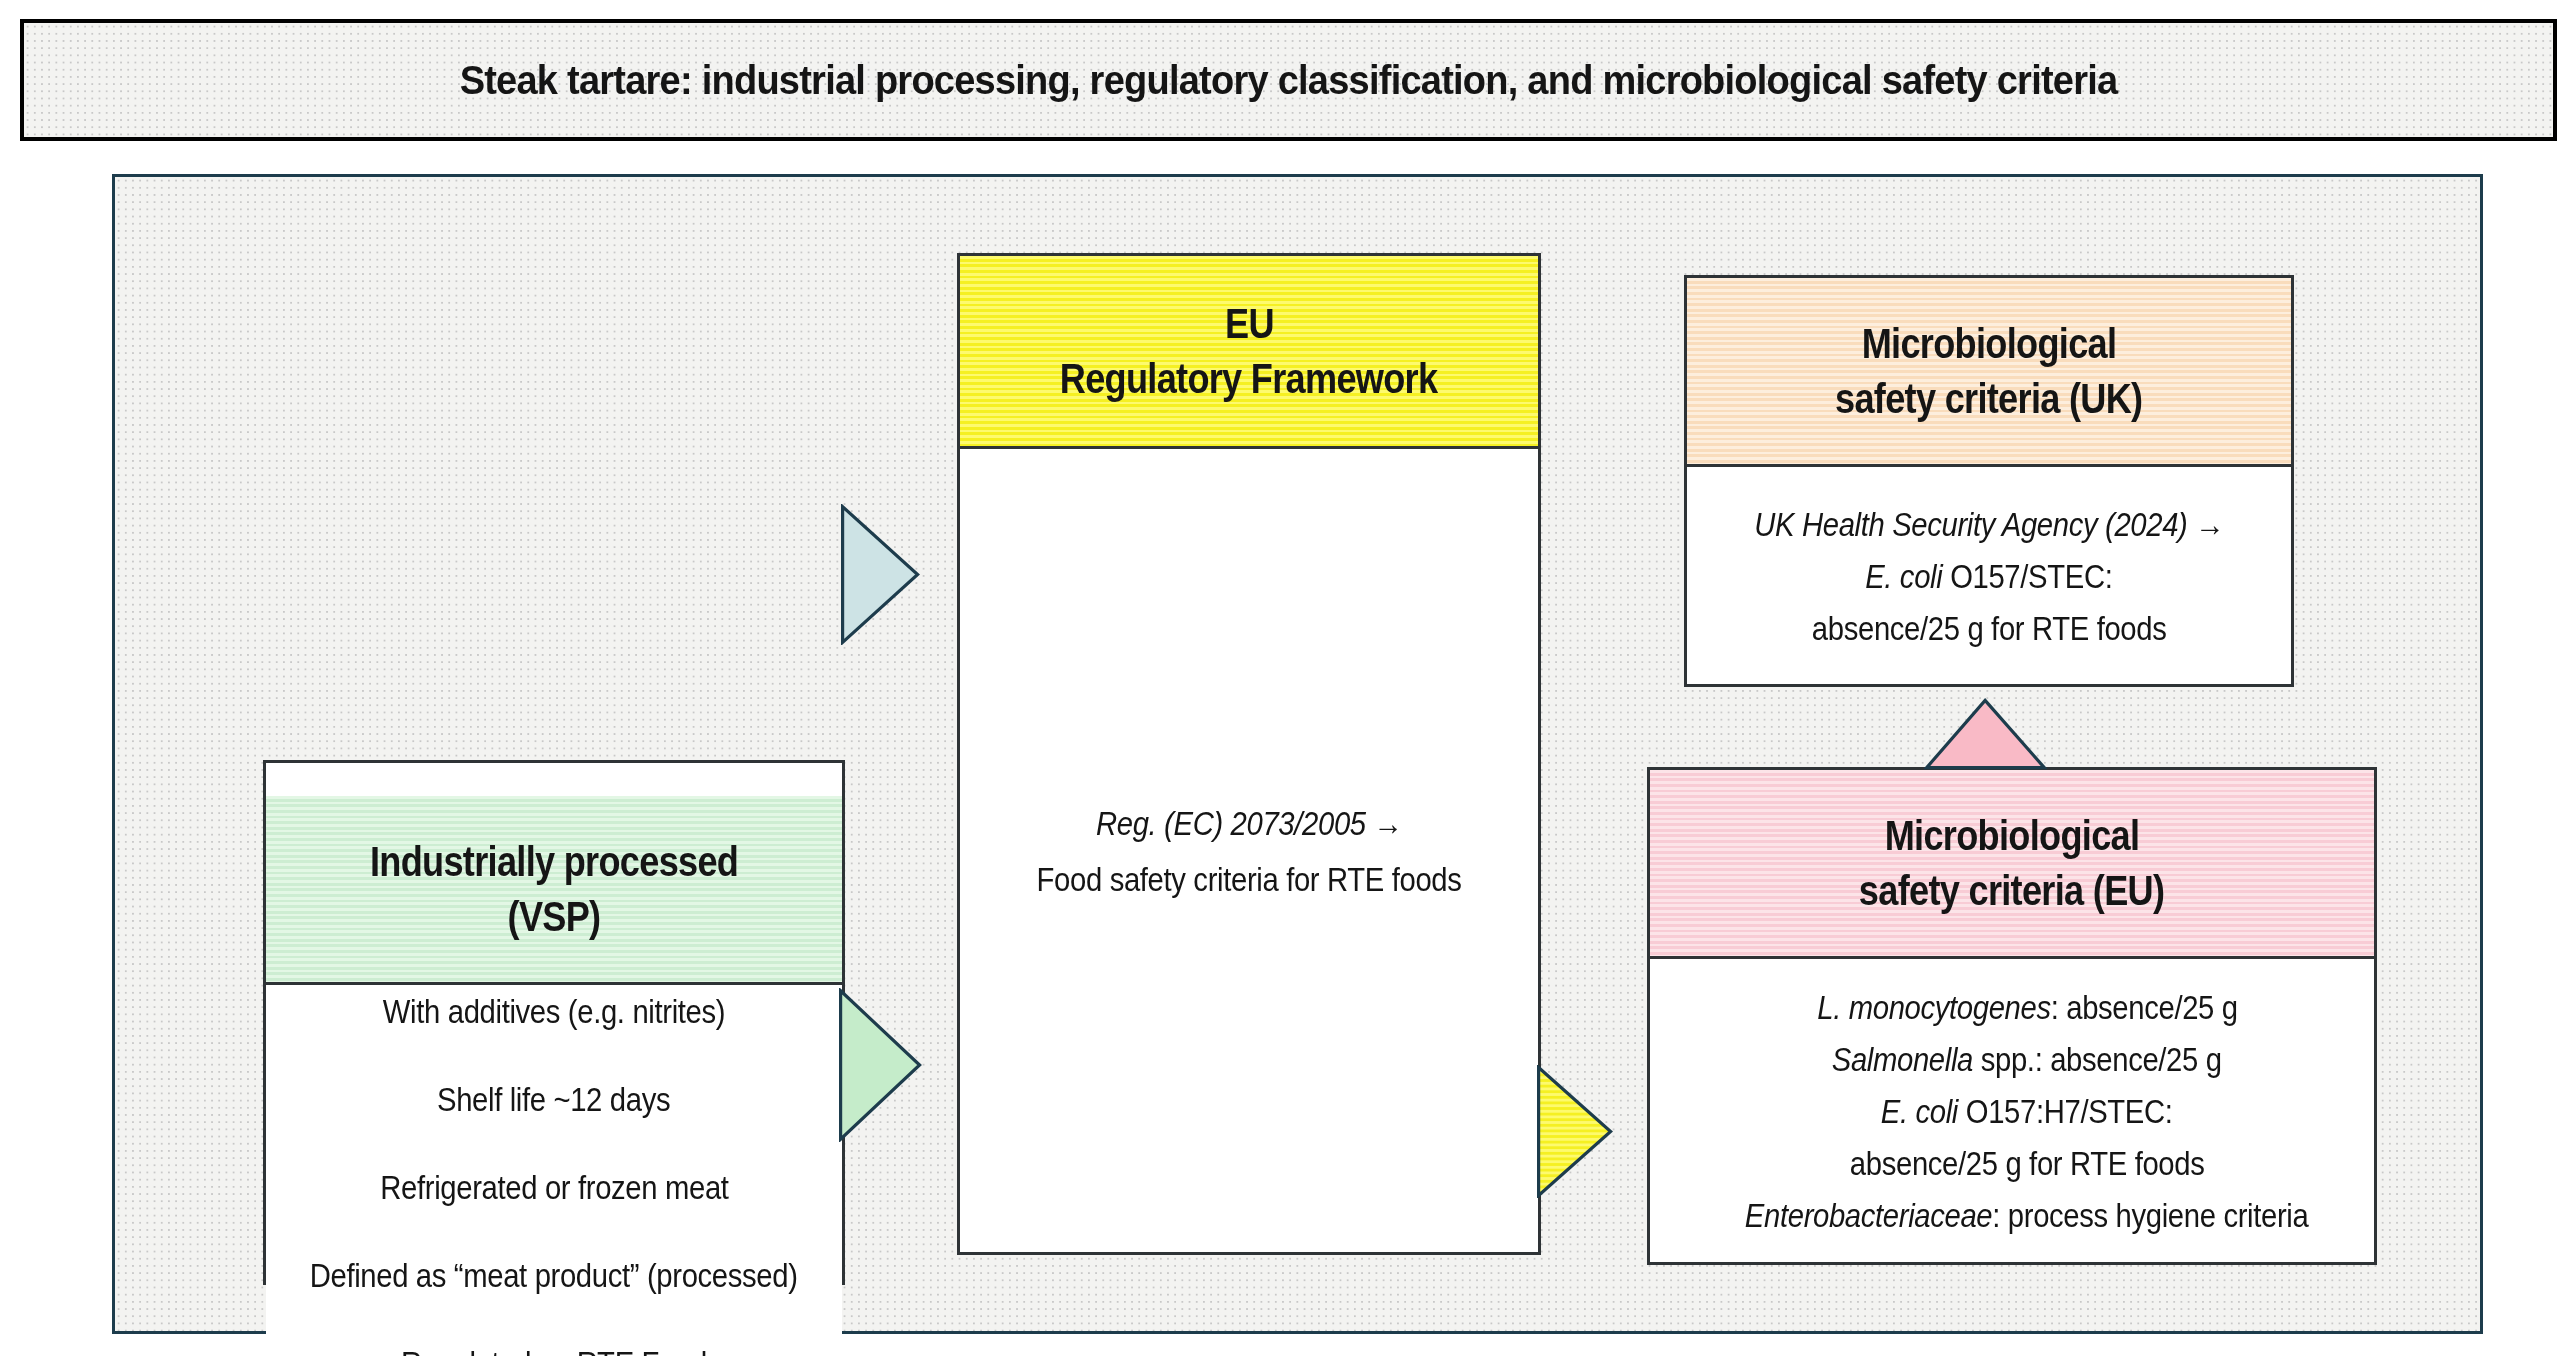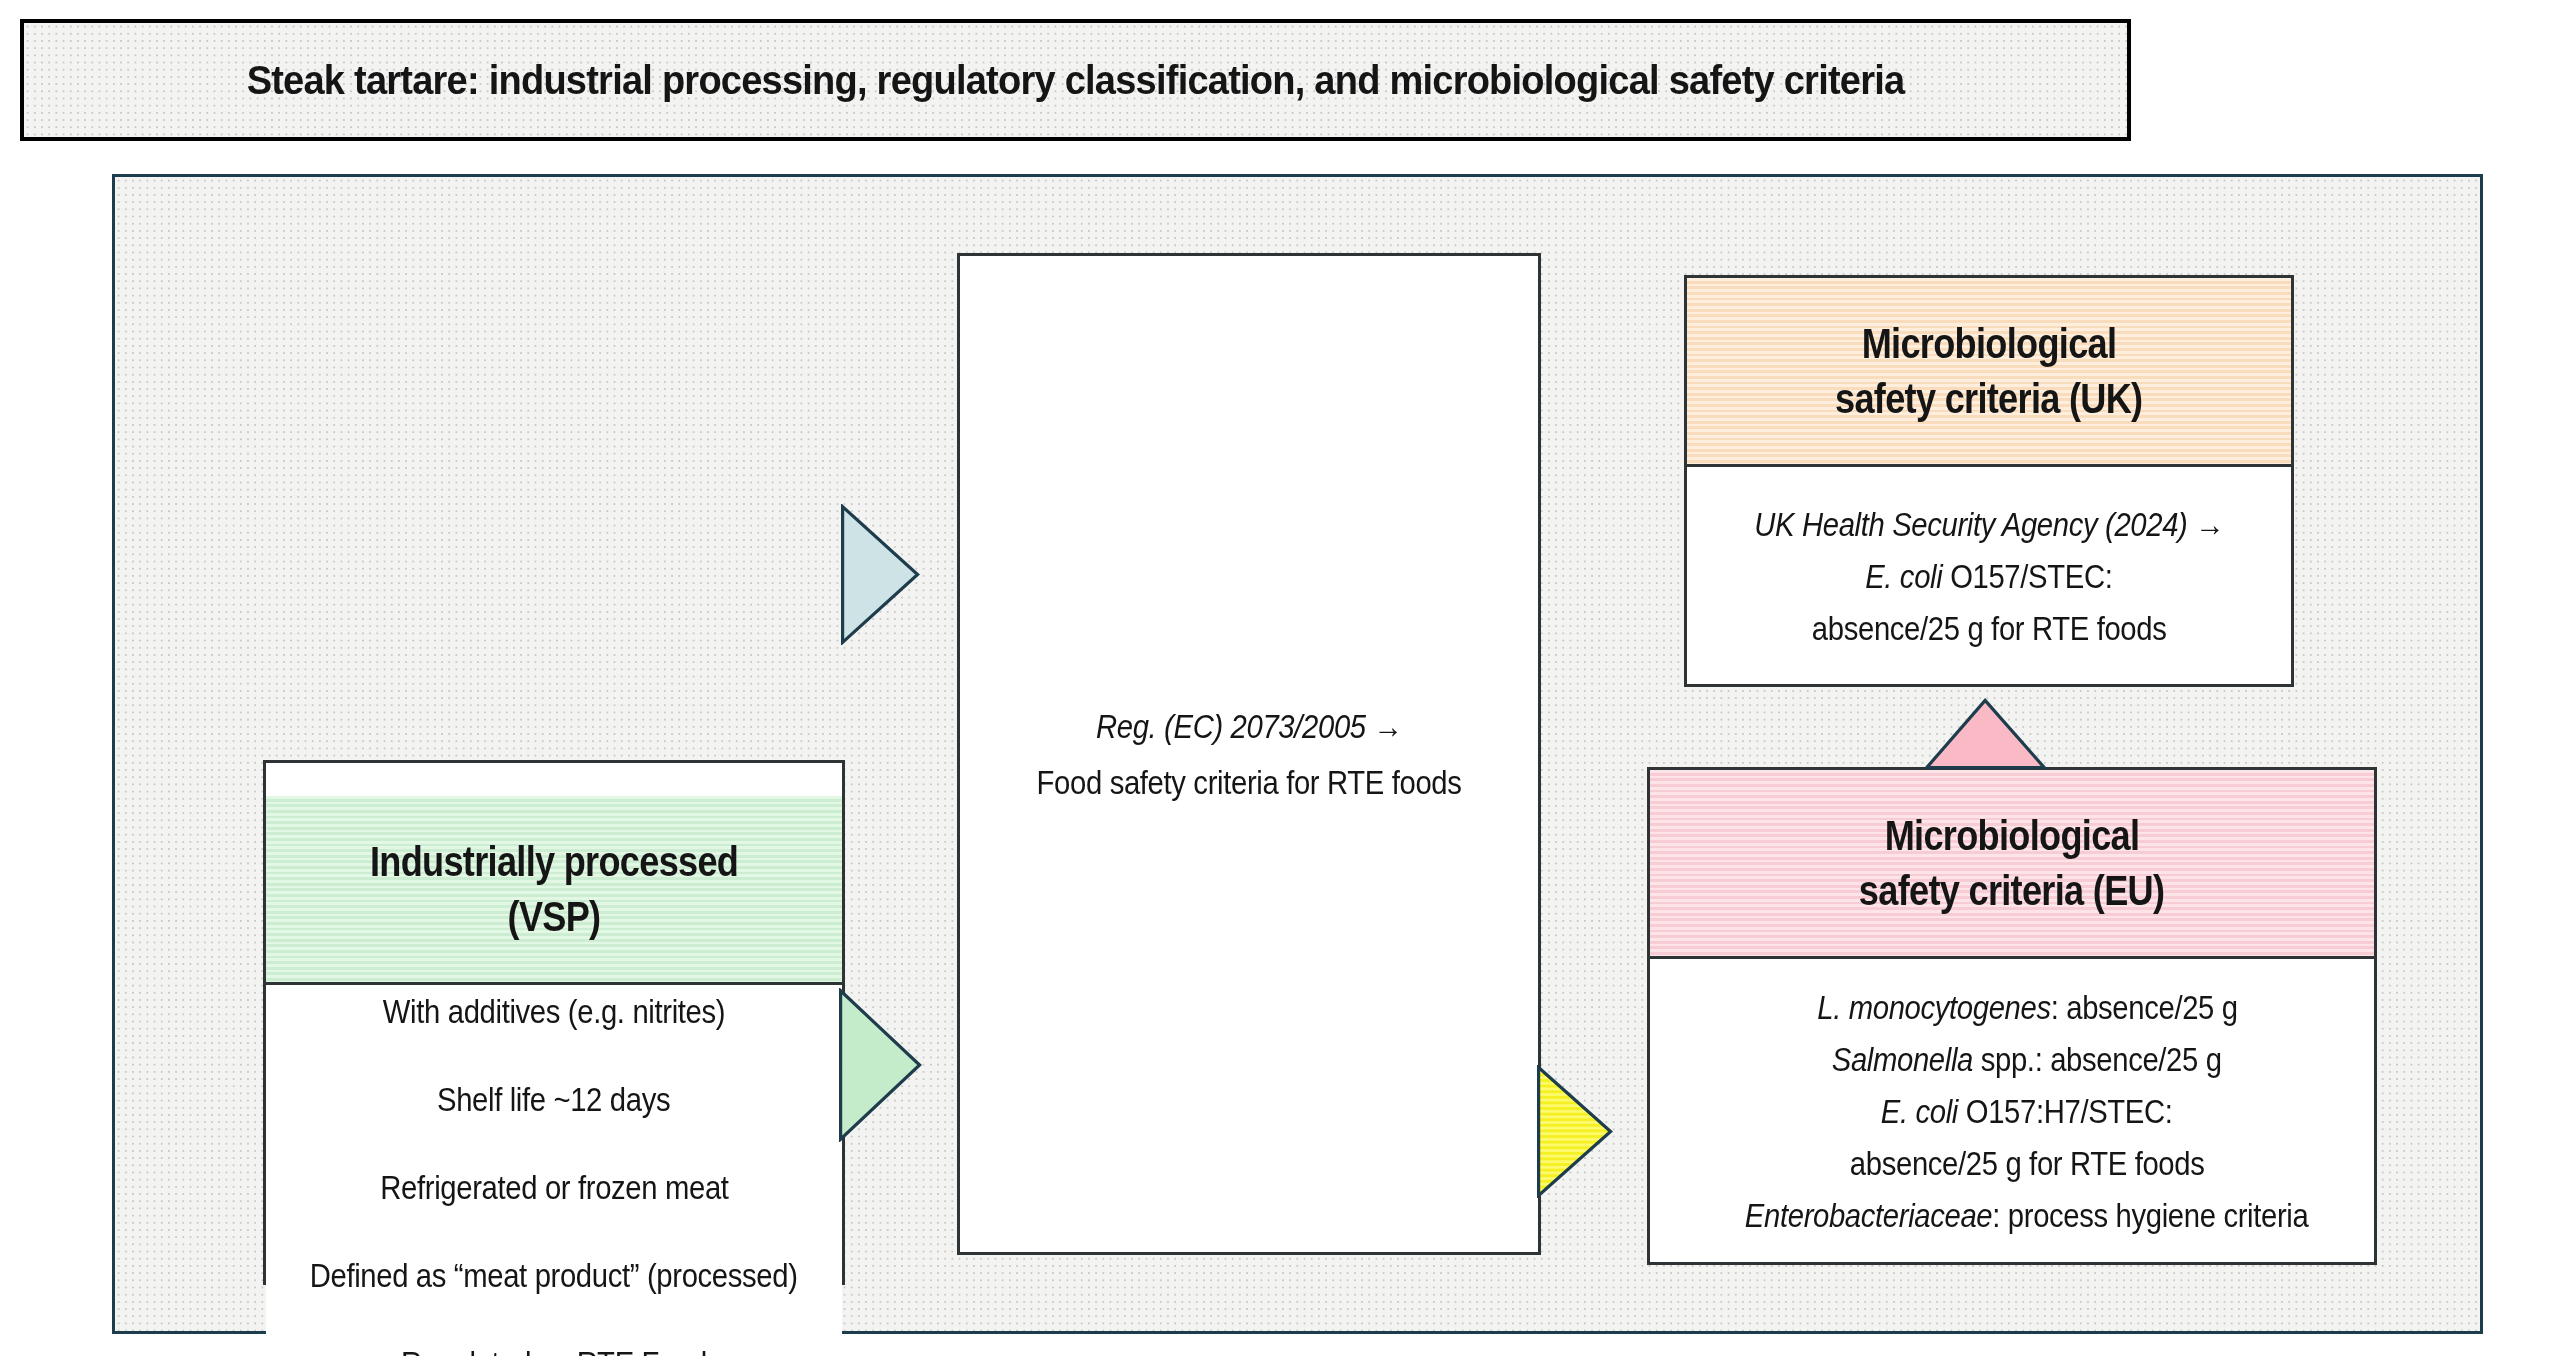--- a/index.html
+++ b/index.html
@@ -6,21 +6,21 @@
   .canvas{
     position:relative;width:2576px;height:1357px;background:#ffffff;overflow:hidden;
     font-family:"Liberation Sans","DejaVu Sans",sans-serif;color:#151515;
   }
   .stipple{
     background-color:#f3f3f1;
     background-image:radial-gradient(#c8c8c8 1px, transparent 1.1px);
     background-size:7.2px 7.2px;
   }
   .title-bar{
-    position:absolute;left:20px;top:19px;width:2111px;height:122px;
+    position:absolute;left:20px;top:19px;width:2537px;height:122px;
     border:4px solid #000000;box-sizing:border-box;
     display:flex;align-items:center;justify-content:center;
   }
   .title-text{
     font-size:40px;font-weight:700;letter-spacing:-0.8px;white-space:nowrap;
     transform:scaleX(.95);
   }
   .frame{
     position:absolute;left:112px;top:174px;width:2371px;height:1160px;
     border:3.2px solid #1d3c4c;box-sizing:border-box;
@@ -75,20 +75,24 @@
       <div class="box-body" style="justify-content:center;gap:36px;">
         <div class="bline">With additives (e.g. nitrites)</div>
         <div class="bline">Shelf life ~12 days</div>
         <div class="bline">Refrigerated or frozen meat</div>
         <div class="bline">Defined as “meat product” (processed)</div>
         <div class="bline">Regulated as RTE Food</div>
       </div>
     </div>
 
     <div class="box" style="left:842px;top:76px;width:584px;height:1002px;">
+      <div class="box-header hdr-yellow" style="height:193px;">
+        <div class="hline">EU</div>
+        <div class="hline">Regulatory Framework</div>
+      </div>
       <div class="box-body" style="justify-content:center;gap:44px;">
         <div class="entry">
           <div class="bline" style="line-height:56px;"><span class="it">Reg. (EC) 2073/2005</span><span> →</span></div>
           <div class="bline" style="line-height:56px;"><span>Food safety criteria for RTE foods</span></div>
         </div>
       </div>
     </div>
 
     <div class="box" style="left:1569px;top:98px;width:610px;height:412px;">
       <div class="box-header hdr-peach" style="height:189px;">

